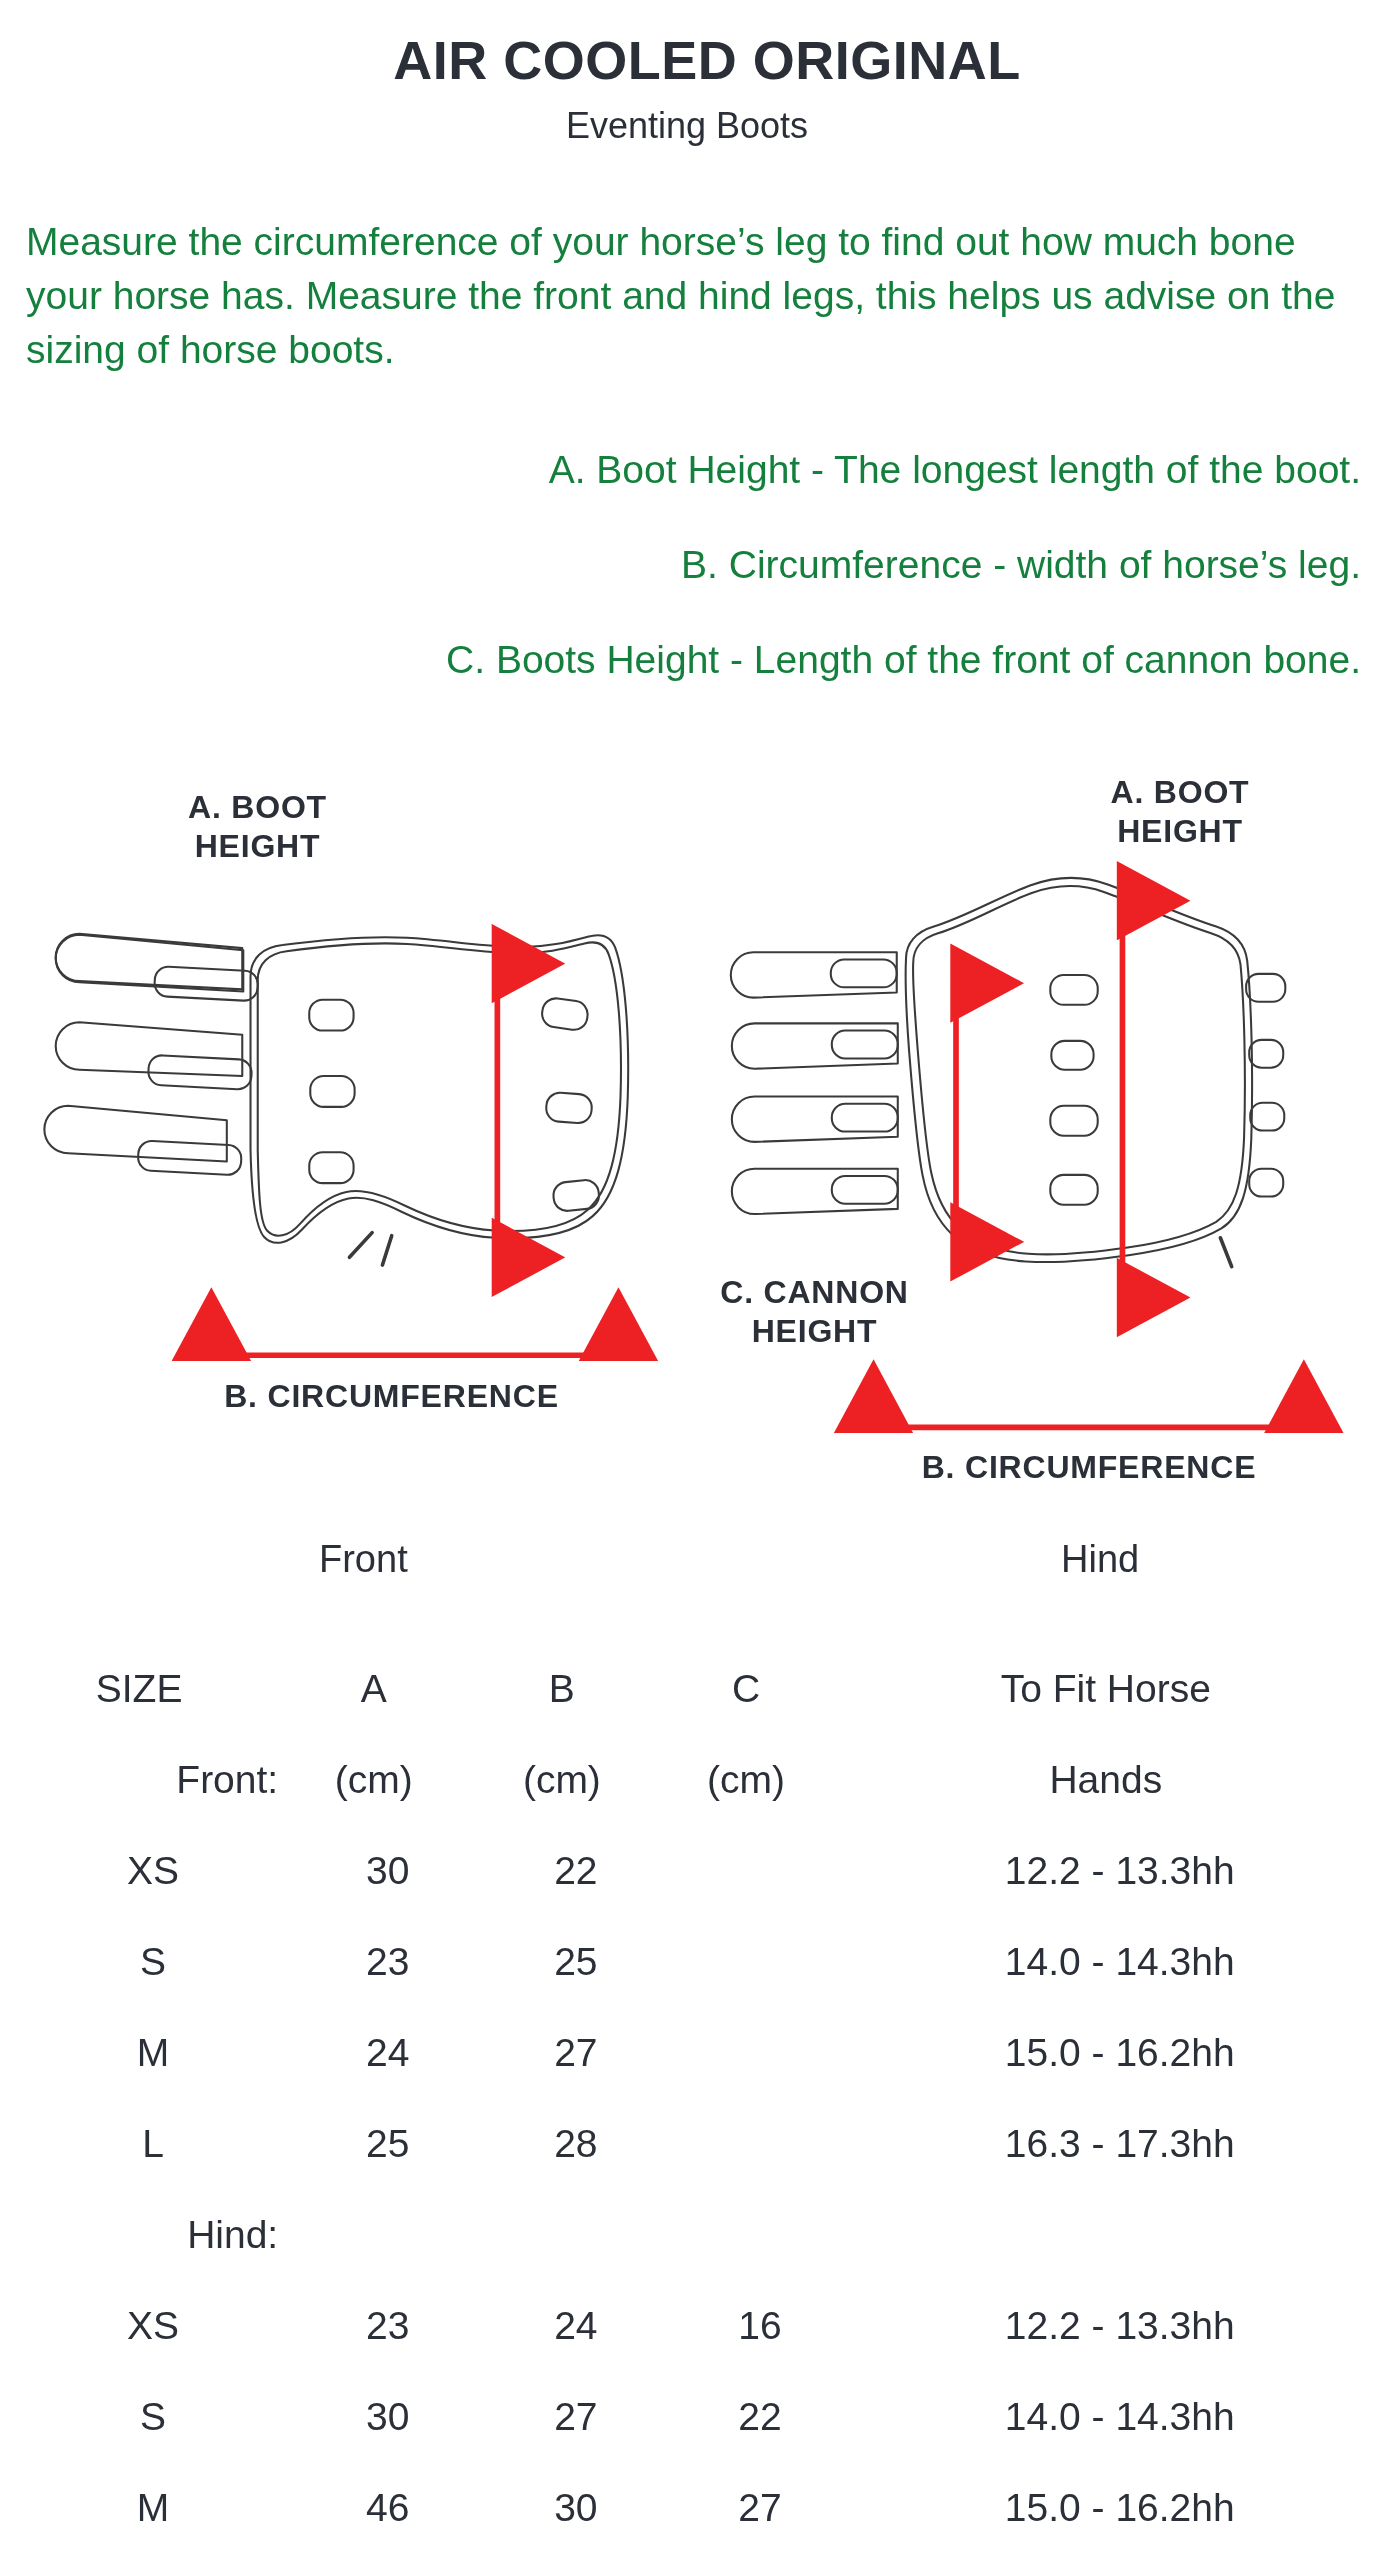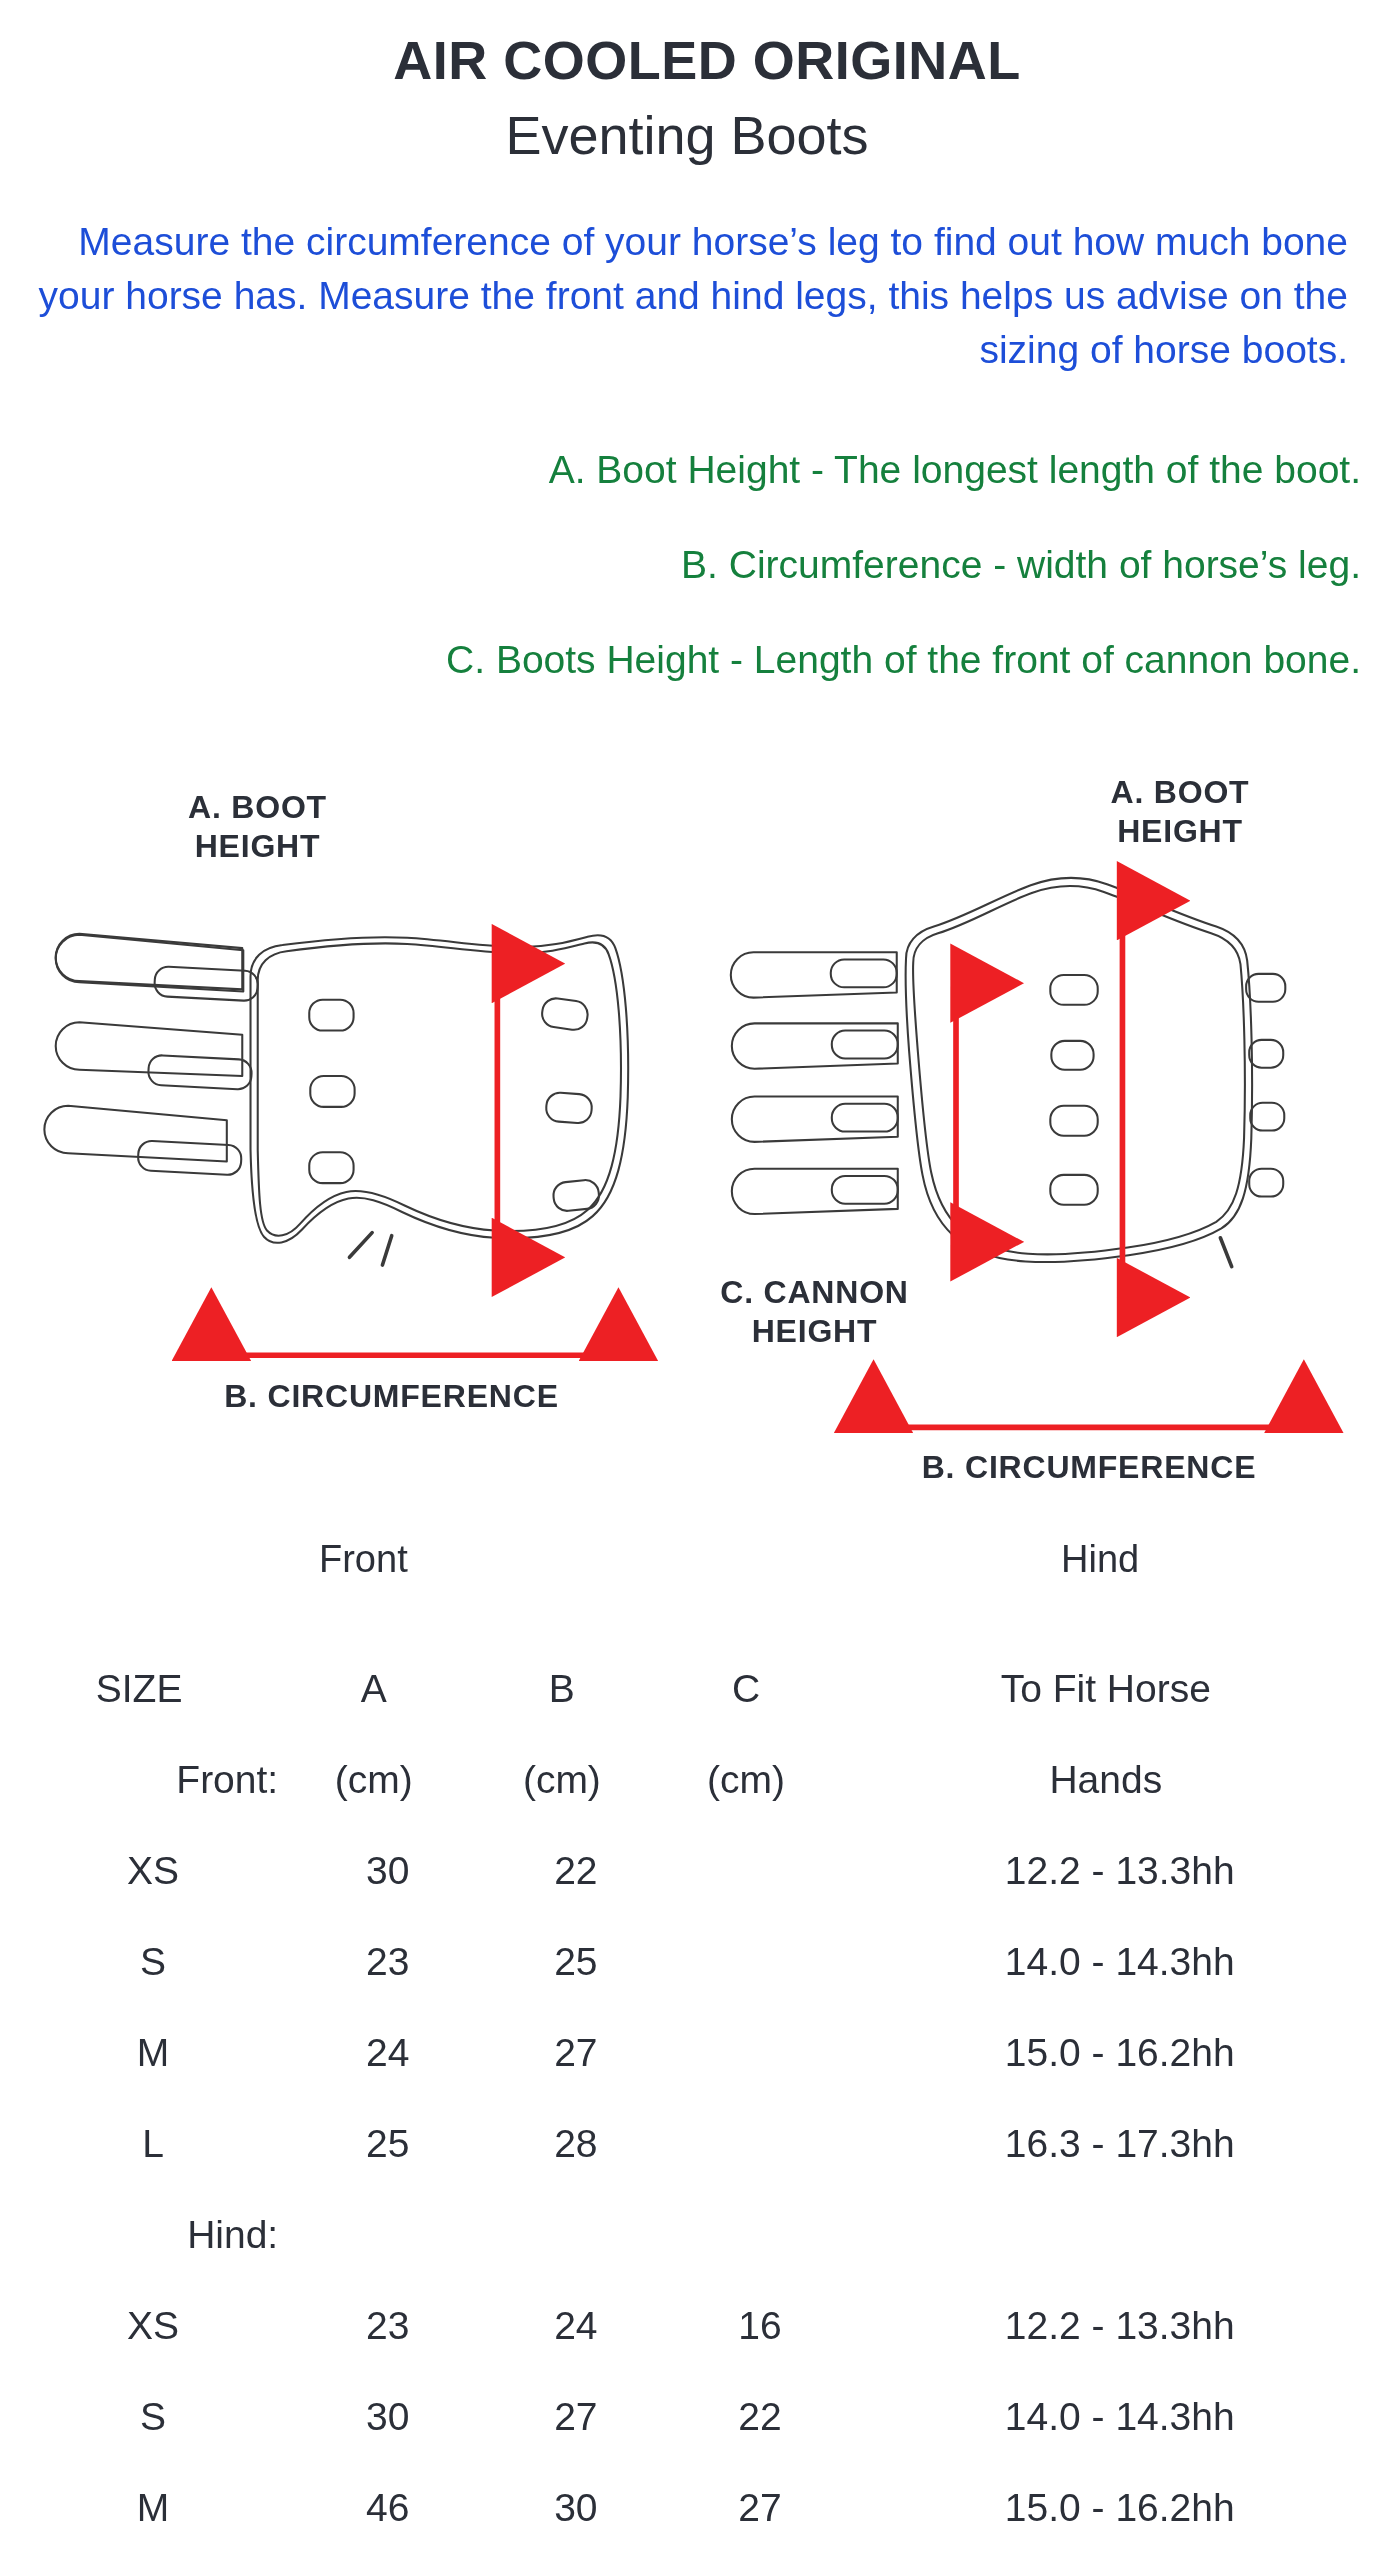--- a/index.html
+++ b/index.html
@@ -30,35 +30,35 @@
     letter-spacing: 0.5px;
     line-height: 1.05;
     color: #2b2f38;
     margin-left: 40px;
   }
   .subtitle {
     position: absolute;
     left: 0; right: 0;
     top: 107px;
     text-align: center;
-    font-size: 54px;
+    font-size: 36px;
     font-weight: 400;
     line-height: 1.05;
     color: #2b2f38;
   }
 
   .intro {
     position: absolute;
     left: 26px; right: 26px;
     top: 215px;
-    text-align: right;
+    text-align: left;
     font-size: 39px;
     font-weight: 400;
     line-height: 1.38;
-    color: #1d4ed8;
+    color: #15803d;
   }
 
   .defline {
     position: absolute;
     left: 20.6px; right: 13px;
     text-align: right;
     font-size: 39px;
     font-weight: 400;
     line-height: 1.3;
     color: #15803d;

